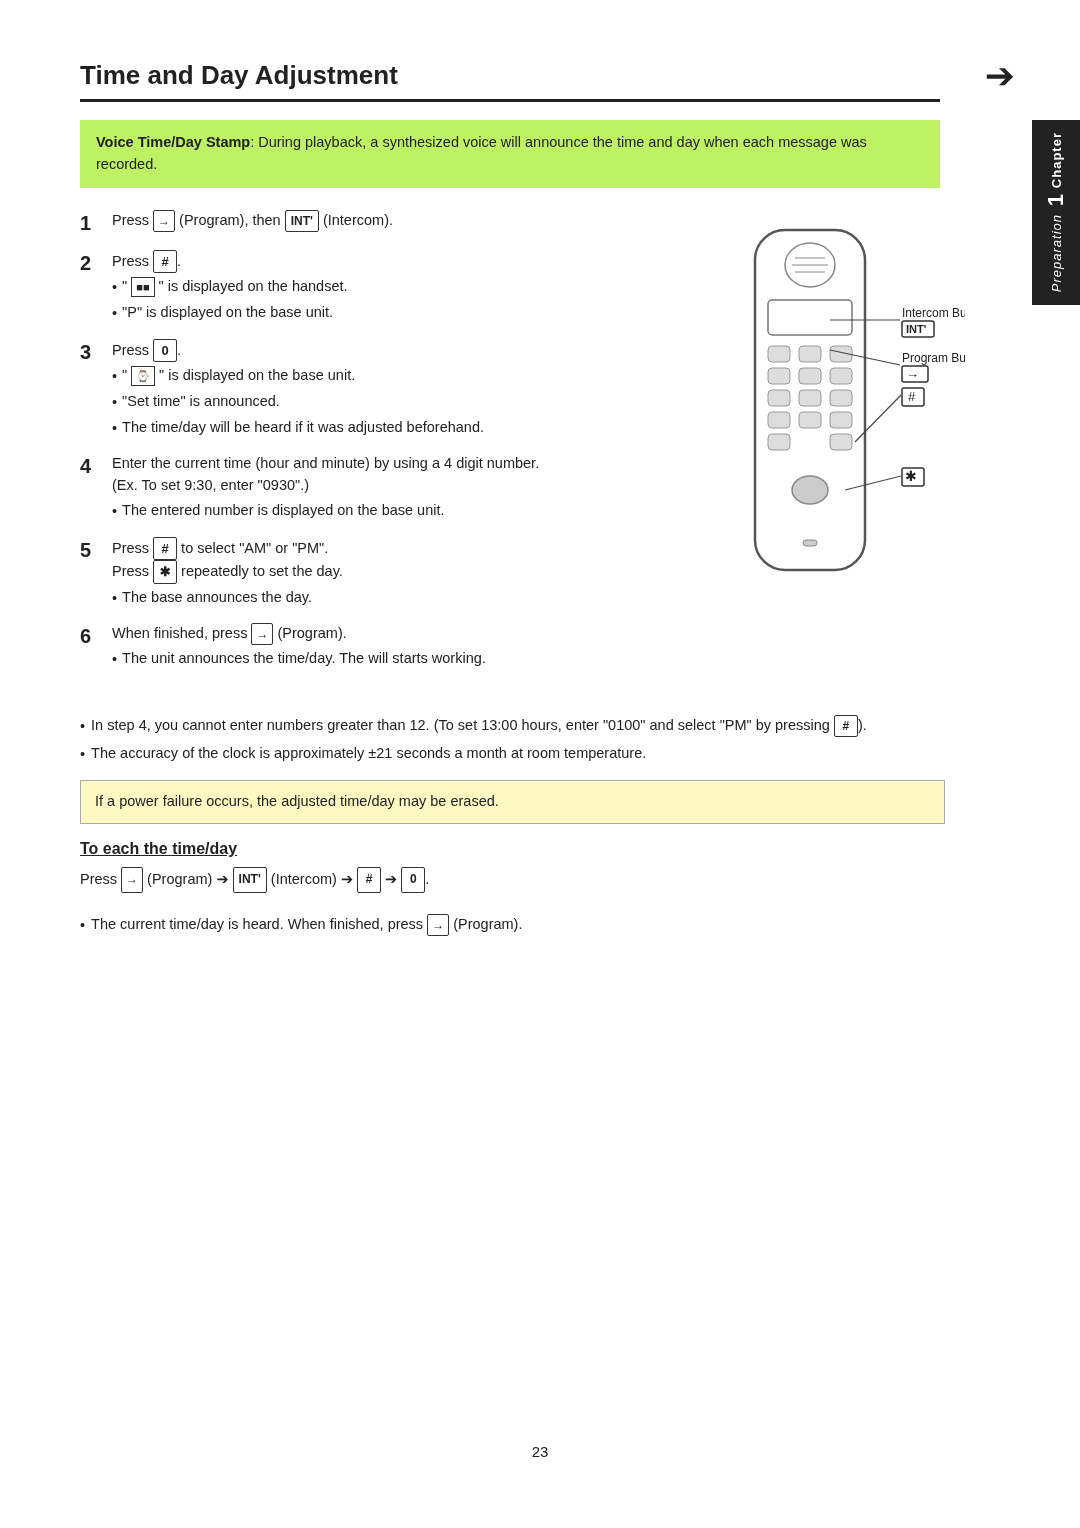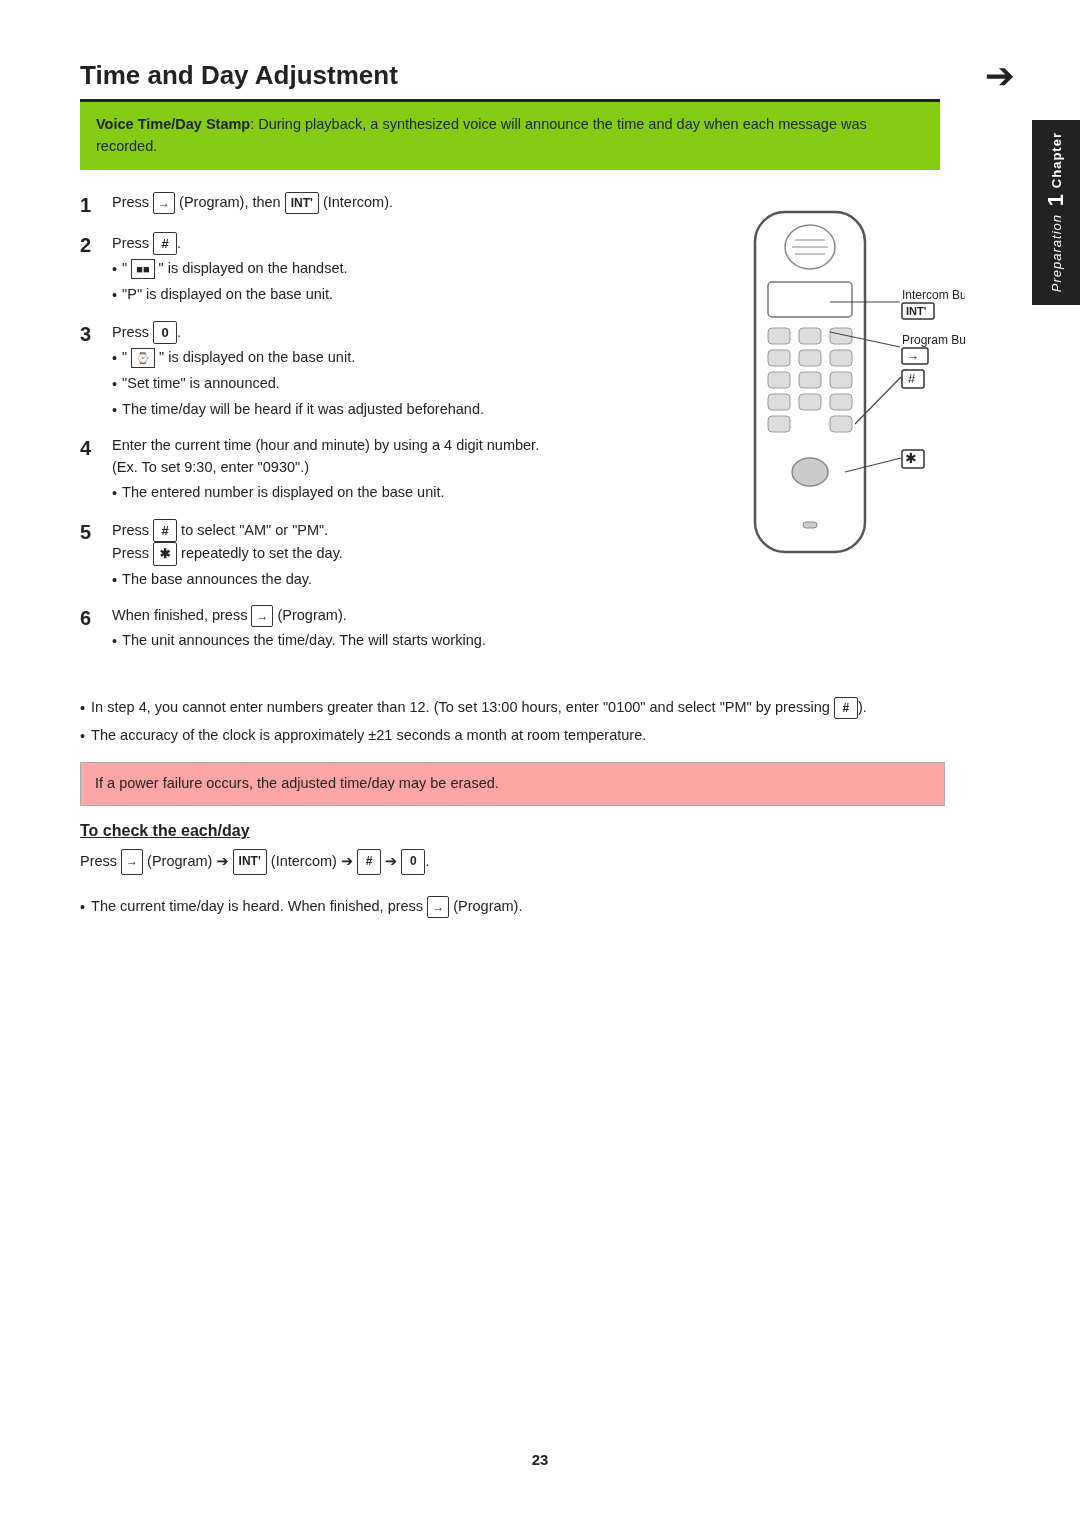--- a/index.html
+++ b/index.html
@@ -69,26 +69,27 @@
       font-size: 36px;
       color: #222;
     }
 
     
     .page-title {
       font-size: 26px;
       font-weight: bold;
       border-bottom: 3px solid #222;
       padding-bottom: 8px;
+      margin-bottom: 18px;
       margin-right: 60px;
     }
 
     
     .info-box {
-      background: #84cc16;
+      background: #bef264;
       border: none;
       padding: 12px 16px;
       margin-bottom: 22px;
       margin-right: 60px;
       font-size: 14.5px;
       line-height: 1.5;
     }
     .info-box strong {
       font-weight: bold;
     }
@@ -195,21 +196,21 @@
       flex-shrink: 0;
     }
 
     
     .warning-box {
       border: 1px solid #aaa;
       padding: 10px 14px;
       margin: 14px 55px 14px 0;
       font-size: 14.5px;
       line-height: 1.5;
-      background: #fca5a5;
+      background: #fef9c3;
     }
 
     
     .check-section {
       margin-top: 16px;
       margin-right: 55px;
     }
     .check-title {
       font-size: 16px;
       font-weight: bold;
@@ -218,25 +219,25 @@
     }
     .check-line {
       font-size: 14.5px;
       line-height: 1.8;
       margin-bottom: 21px;
     }
 
     
     .page-number {
       position: absolute;
-      bottom: 60px;
+      bottom: 68px;
       left: 50%;
       transform: translateX(-50%);
       font-size: 15px;
-      font-weight: bold;
+      font-weight: normal;
     }
 
     
     .phone-svg {
       margin-top: 10px;
       margin-left: 20px;
     }
 
     .label-text {
       font-size: 12px;
@@ -411,21 +412,21 @@
     </div>
     <div class="note-item">
       <span class="note-bullet">•</span>
       <span>The accuracy of the clock is approximately ±21 seconds a month at room temperature.</span>
     </div>
   </div>
 
   <div class="warning-box">If a power failure occurs, the adjusted time/day may be erased.</div>
 
   <div class="check-section">
-    <div class="check-title">To check the each/day</div>
+    <div class="check-title">To each the time/day</div>
     <div class="check-line">
       Press <span class="key-arrow">→</span> (Program) ➔ <span class="key-int">INT'</span> (Intercom) ➔ <span class="key-box" style="font-size:12px;">#</span> ➔ <span class="key-box" style="font-size:12px;">0</span>.
     </div>
     <div class="note-item">
       <span class="note-bullet">•</span>
       <span>The current time/day is heard. When finished, press <span class="key-arrow">→</span> (Program).</span>
     </div>
   </div>
 
   <div class="page-number">23</div>

